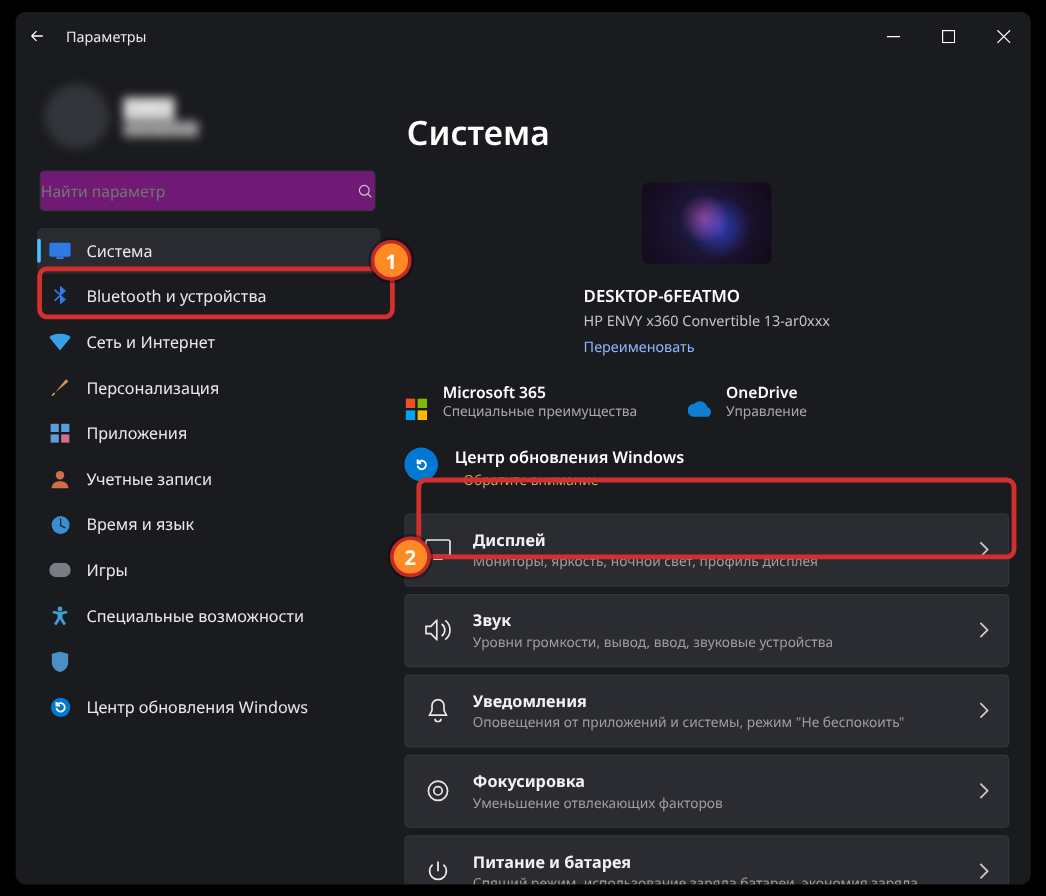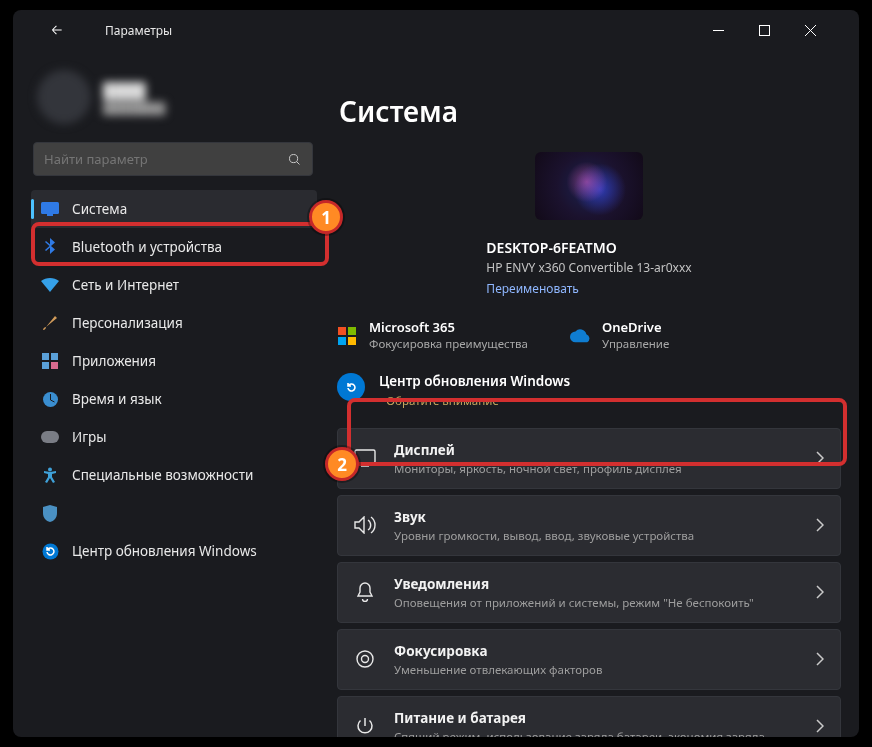--- a/index.html
+++ b/index.html
@@ -4,40 +4,40 @@
 <style>
   * { margin: 0; padding: 0; box-sizing: border-box; font-family: "Segoe UI", system-ui, sans-serif; }
   body { background:#000; width:872px; height:747px; overflow:hidden; }
 
   .window {
     position:absolute; left:13px; top:10px; width:846px; height:727px;
     background:#1a1b1f; border-radius:8px; overflow:hidden; color:#fff;
   }
 
   
-  .titlebar { height:40px; display:flex; align-items:center; padding:0 26px;gap:24px; }
+  .titlebar { height:40px; display:flex; align-items:center; padding:0 0; }
   .back-btn { width:36px; height:36px; display:flex; align-items:center; justify-content:center; cursor:pointer; color:#fff; border-radius:4px; }
   .title-txt { font-size:12px; margin-left:6px; color:#e8e8e8; }
   .win-controls { margin-left:auto; display:flex; }
   .win-btn { width:46px; height:40px; display:flex; align-items:center; justify-content:center; cursor:pointer; color:#fff; }
 
   
   .body { display:flex; height:calc(100% - 40px); }
   .sidebar { width:310px; padding:8px 0 8px 10px; }
   .main { flex:1; padding:0 18px 0 14px; overflow:hidden; }
 
   
   .user-block { display:flex; align-items:center; gap:12px; padding:12px 14px 18px 14px; filter:blur(4px); }
   .avatar { width:54px; height:54px; border-radius:50%; background:#33353b; }
   .user-name { font-size:15px; color:#ddd; font-weight:600; }
   .user-sub  { font-size:11px; color:#999; }
 
   
   .search-wrap { padding:0 10px 14px 10px; }
-  .search { display:flex; align-items:center; background:#404040; border:1px solid #34363c; border-radius:4px; height:34px; padding:0 10px; }
+  .search { display:flex; align-items:center; background:#701a75; border:1px solid #34363c; border-radius:4px; height:34px; padding:0 0; }
   .search input { flex:1; background:none; border:none; outline:none; color:#c9c9c9; font-size:13px; }
   .search .icon { color:#c9c9c9; }
 
   
   .nav { padding-left:8px; padding-right:6px; }
   .nav-item { display:flex; align-items:center; gap:13px; height:38px; padding:0 12px 0 10px; border-radius:4px; cursor:pointer; position:relative; }
   .nav-item.active { background:#2a2b30; }
   .nav-item.active::before { content:""; position:absolute; left:0; top:9px; bottom:9px; width:3px; border-radius:2px; background:#4cc2ff; }
   .nav-item .label { font-size:13.5px; color:#e9e9e9; }
   .nav-ic { width:18px; height:18px; display:flex; align-items:center; justify-content:center; }
@@ -54,21 +54,21 @@
   .device-thumb { width:108px; height:68px; border-radius:6px; background:radial-gradient(circle at 50% 50%, #1b2250 0%, #1b122e 50%, #120a18 100%); position:relative; overflow:hidden; }
   .device-thumb::after { content:""; position:absolute; inset:0; background:
      radial-gradient(circle at 48% 44%, rgba(255,100,200,.45) 0%, transparent 30%),
      radial-gradient(circle at 60% 55%, rgba(60,80,255,.6) 0%, transparent 35%);
   }
   .device-info .dname { font-weight:600; font-size:14px; }
   .device-info .dmodel { font-size:12px; color:#c4c4c4; margin-top:2px;}
   .device-info .drename { font-size:12px; color:#8fb7ff; margin-top:4px; cursor:pointer; display:inline-block;}
 
   .service-row { display:flex; gap:42px; margin:4px 0 22px 0; }
-  .svc { display:flex; gap:12px; align-items:center; cursor:pointer;}
+  .svc { display:flex; gap:12px; align-items:flex-end; cursor:pointer;}
   .svc-ic { width:20px; height:20px; display:flex; align-items:center; justify-content:center; margin-top:2px;}
   .svc .t { font-size:13px; font-weight:600; }
   .svc .s { font-size:11.5px; color:#a8a8a8; }
 
   .update-block { display:flex; gap:14px; align-items:flex-start; margin-bottom:20px; cursor:pointer;}
   .upd-ic { width:28px; height:28px; border-radius:50%; background:#0078d4; display:flex; align-items:center; justify-content:center; }
   .upd-txt .t { font-size:13.5px; font-weight:600; line-height:1.25; }
   .upd-txt .s { font-size:11.5px; color:#c7a85f; margin-top:3px;}
   .upd-txt .s::before { content:"• "; color:#e6c06a;}
 
@@ -182,20 +182,29 @@
             <svg width="16" height="16" viewBox="0 0 16 16">
                 <rect width="7" height="7" fill="#5aa0d8"></rect>
                 <rect x="9" width="7" height="7" fill="#5aa0d8"></rect>
                 <rect y="9" width="7" height="7" fill="#5aa0d8"></rect>
                 <rect x="9" y="9" width="7" height="7" fill="#d86b8f"></rect>
               </svg>
           </span>
           <span class="label">Приложения</span>
         </div>
 
+        <div class="nav-item">
+          <span class="nav-ic">
+            <svg width="16" height="16" viewBox="0 0 16 16">
+                <circle cx="8" cy="5" r="3.5" fill="#cf6f4a"></circle>
+                <path fill="#cf6f4a" d="M1 16c0-4 3-6 7-6s7 2 7 6H1z"></path>
+              </svg>
+          </span>
+          <span class="label">Учетные записи</span>
+        </div>
 
         <div class="nav-item">
           <span class="nav-ic">
             <svg width="17" height="17" viewBox="0 0 17 17">
                 <circle cx="8.5" cy="8.5" r="7.5" fill="#3a8ed0"></circle>
                 <path stroke="#1a1b1f" stroke-width="1" fill="none" d="M8.5 3v6l4 2"></path>
               </svg>
           </span>
           <span class="label">Время и язык</span>
         </div>
@@ -257,21 +266,21 @@
           <span class="svc-ic">
             <svg width="18" height="18" viewBox="0 0 18 18">
                 <rect width="8" height="8" fill="#f25022"></rect>
                 <rect x="10" width="8" height="8" fill="#7fba00"></rect>
                 <rect y="10" width="8" height="8" fill="#00a4ef"></rect>
                 <rect x="10" y="10" width="8" height="8" fill="#ffb900"></rect>
               </svg>
           </span>
           <div>
             <div class="t">Microsoft 365</div>
-            <div class="s">Фокусировка преимущества</div>
+            <div class="s">Специальные преимущества</div>
           </div>
         </div>
         <div class="svc">
           <span class="svc-ic">
             <svg width="22" height="14" viewBox="0 0 22 14">
                 <path fill="#0f7dd1" d="M6 14a6 6 0 0 1 0-12 7 7 0 0 1 12 3 5 5 0 0 1 1 9H6z"></path>
               </svg>
           </span>
           <div>
             <div class="t">OneDrive</div>

